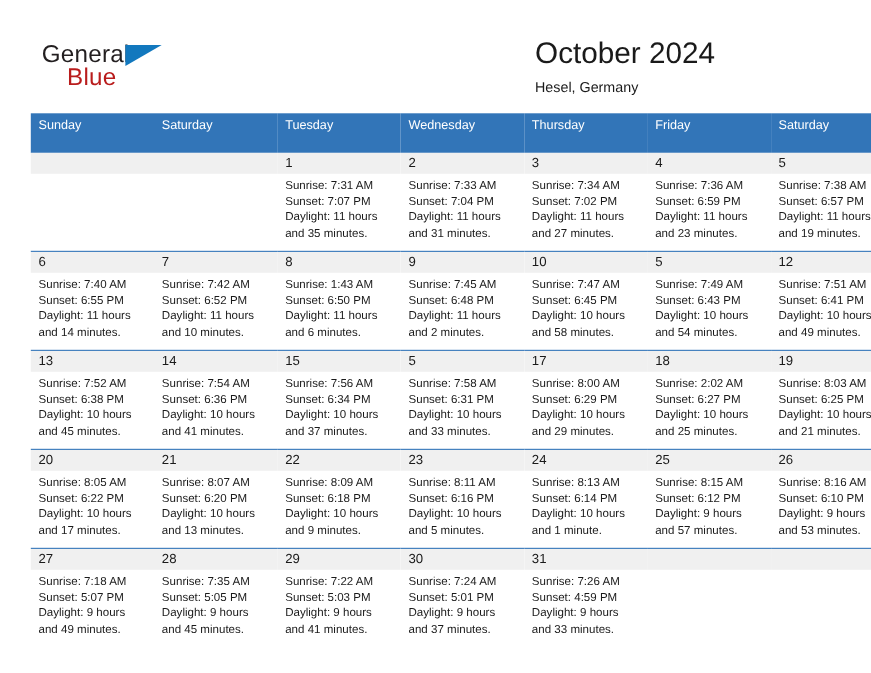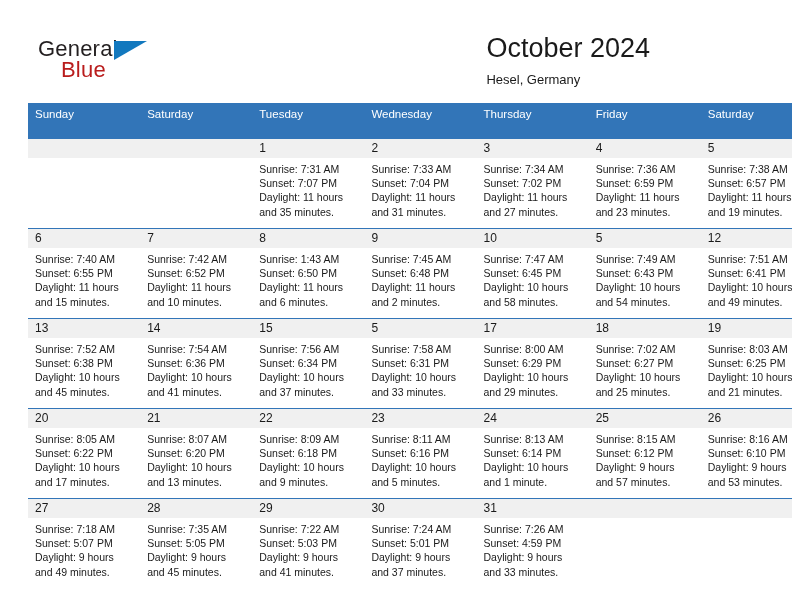--- a/index.html
+++ b/index.html
@@ -241,21 +241,21 @@
           </td>
         </tr>
 
         <tr class="week">
           <td>
             <div class="daynum-band">6</div>
             <div class="cell-body">
               <div>Sunrise: 7:40 AM</div>
               <div>Sunset: 6:55 PM</div>
               <div>Daylight: 11 hours</div>
-              <div>and 15 minutes.</div>
+              <div>and 14 minutes.</div>
             </div>
           </td>
           <td>
             <div class="daynum-band">7</div>
             <div class="cell-body">
               <div>Sunrise: 7:42 AM</div>
               <div>Sunset: 6:52 PM</div>
               <div>Daylight: 11 hours</div>
               <div>and 10 minutes.</div>
             </div>
@@ -349,21 +349,21 @@
             <div class="cell-body">
               <div>Sunrise: 8:00 AM</div>
               <div>Sunset: 6:29 PM</div>
               <div>Daylight: 10 hours</div>
               <div>and 29 minutes.</div>
             </div>
           </td>
           <td>
             <div class="daynum-band">18</div>
             <div class="cell-body">
-              <div>Sunrise: 7:02 AM</div>
+              <div>Sunrise: 2:02 AM</div>
               <div>Sunset: 6:27 PM</div>
               <div>Daylight: 10 hours</div>
               <div>and 25 minutes.</div>
             </div>
           </td>
           <td>
             <div class="daynum-band">19</div>
             <div class="cell-body">
               <div>Sunrise: 8:03 AM</div>
               <div>Sunset: 6:25 PM</div>

